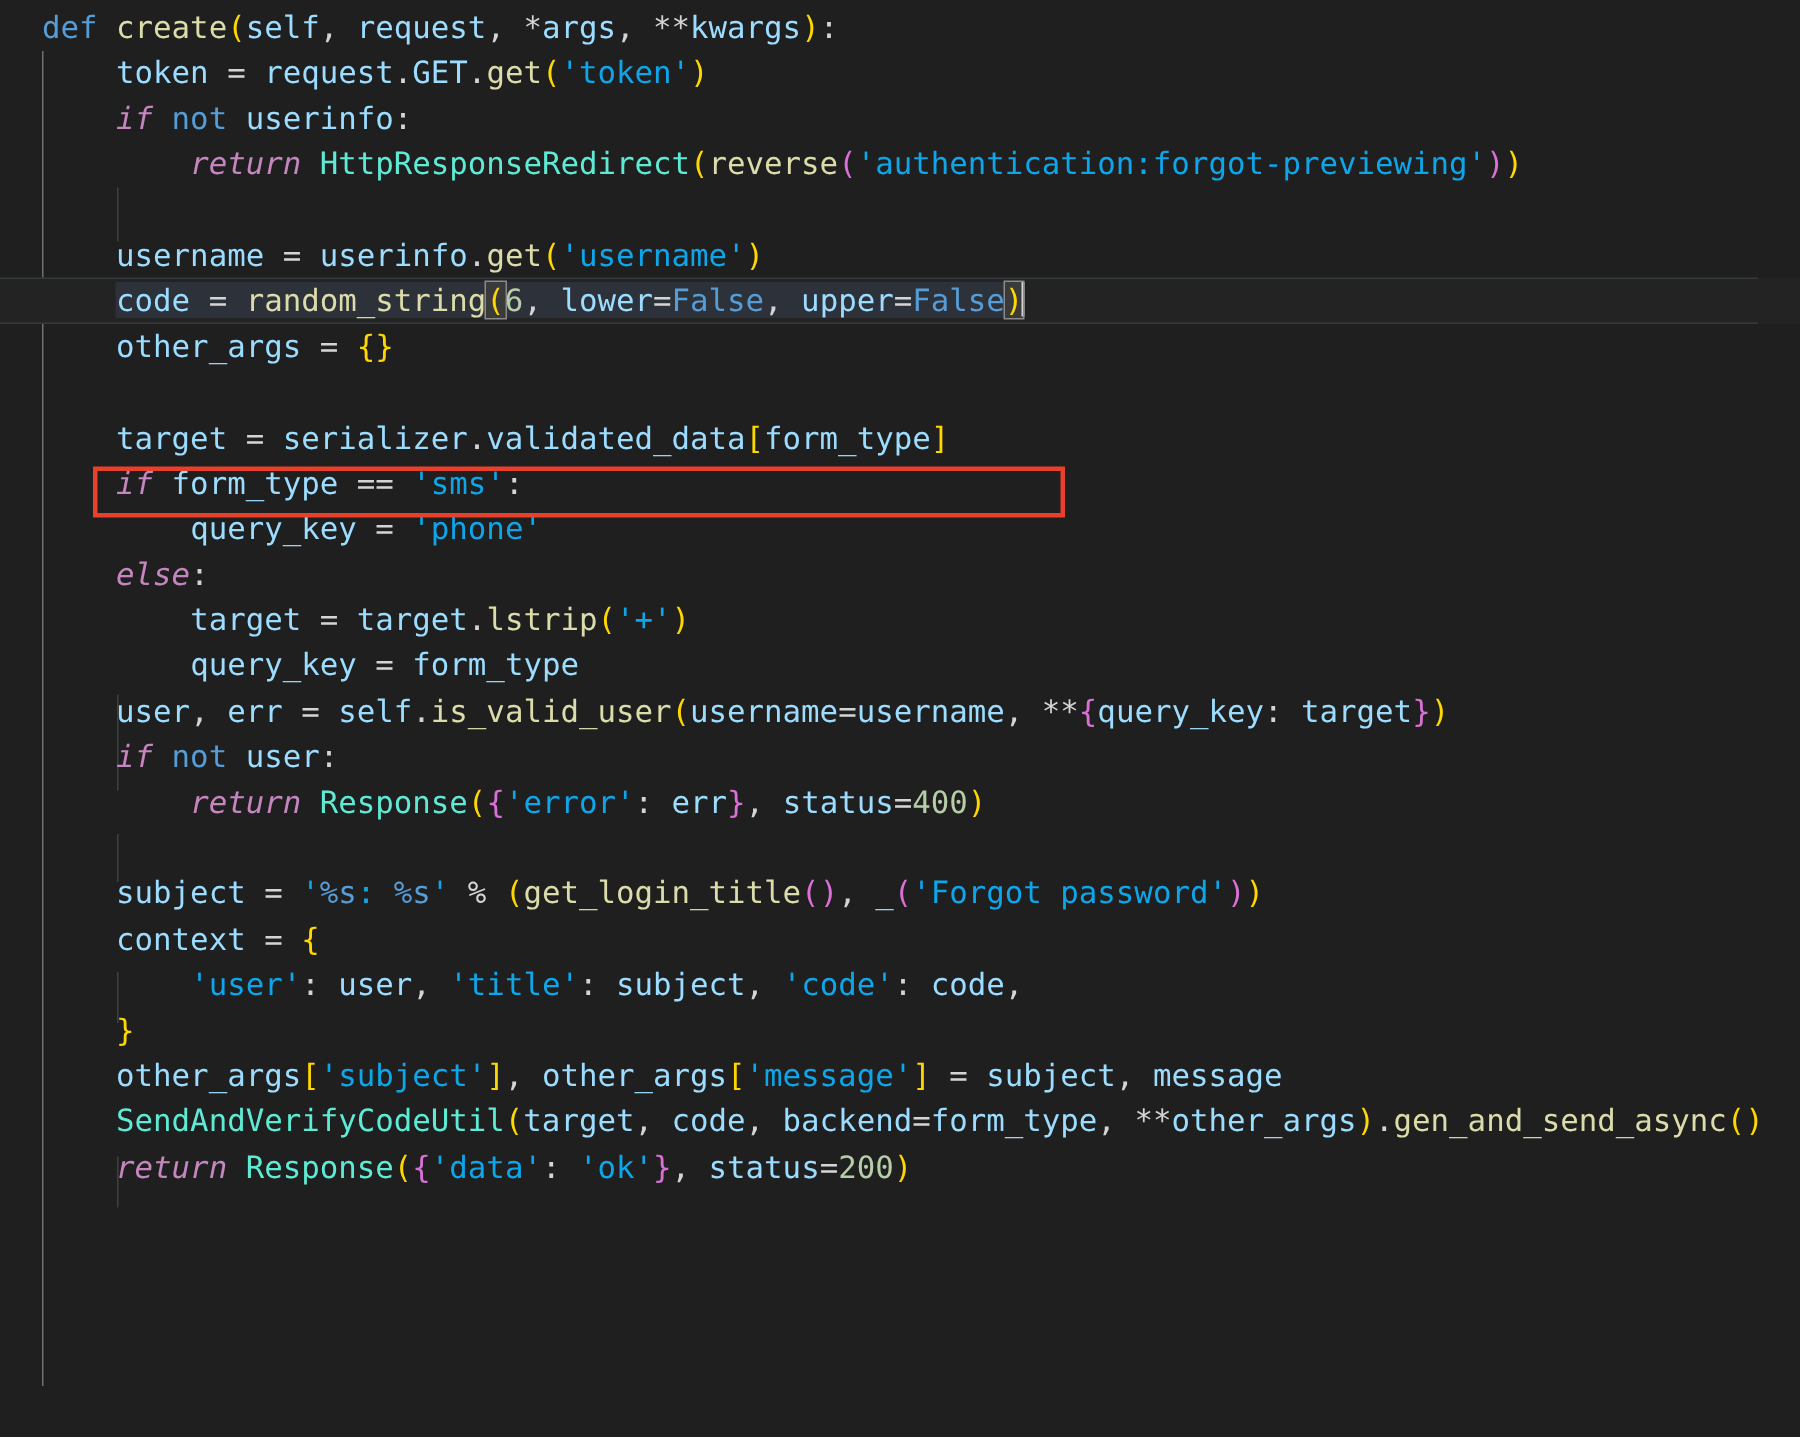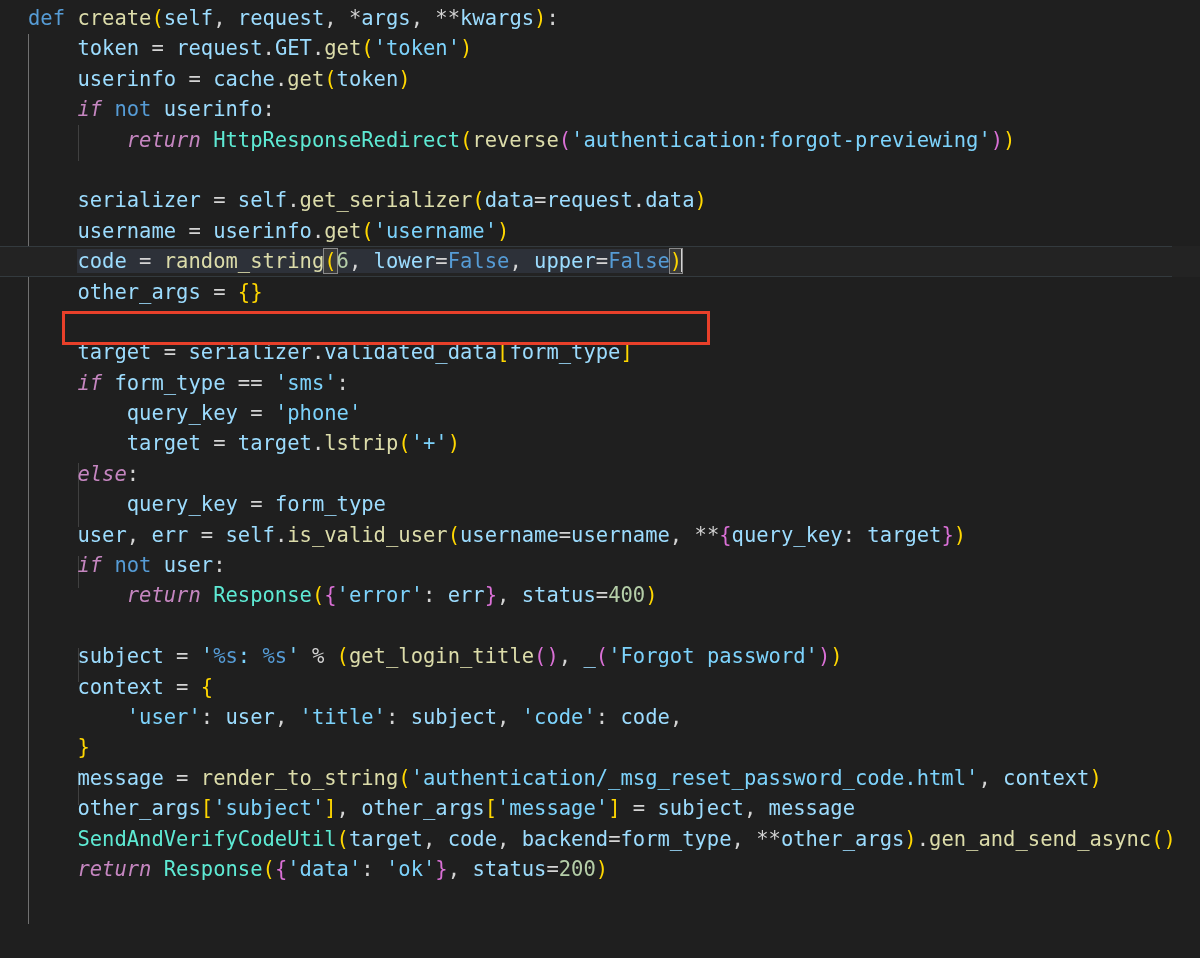--- a/index.html
+++ b/index.html
@@ -98,21 +98,21 @@
     vertical-align: -4px;
     margin: 0 -1px;
   }
 
   
   .kw    { color: #c586c0; font-style: italic; }  
   .kw2   { color: #569cd6; }  
   .fn    { color: #dcdcaa; }  
   .cls   { color: #5eead4; }  
   .var   { color: #9cdcfe; }  
-  .str   { color: #7dd3fc; }  
+  .str   { color: #0ea5e9; }  
   .fmt   { color: #569cd6; }  
   .num   { color: #b5cea8; }  
   .op    { color: #d4d4d4; }  
   .pn    { color: #ffd700; }  
   .pn2   { color: #da70d6; }  
 </style>
 </head>
 <body>
 
 <div id="editor">
@@ -125,69 +125,66 @@
   <div class="guide" style="left:78px; top:771px; height:34px;"></div>
 
   <div id="highlight-box"></div>
 
   <div class="code-area">
 
     <div class="line"><span class="kw2">def</span><span class="op"> </span><span class="fn">create</span><span class="pn">(</span><span class="var">self</span><span class="op">, </span><span class="var">request</span><span class="op">, </span><span class="op">*</span><span class="var">args</span><span class="op">, </span><span class="op">**</span><span class="var">kwargs</span><span class="pn">)</span><span class="op">:</span></div>
 
     <div class="line">    <span class="var">token</span><span class="op"> = </span><span class="var">request</span><span class="op">.</span><span class="var">GET</span><span class="op">.</span><span class="fn">get</span><span class="pn">(</span><span class="str">'token'</span><span class="pn">)</span></div>
 
-    <div class="line">    <span class="var">userinfo</span><span class="op"> = </span><span class="var">cache</span><span class="op">.</span><span class="fn">get</span><span class="pn">(</span><span class="var">token</span><span class="pn">)</span></div>
 
     <div class="line">    <span class="kw">if</span> <span class="kw2">not</span> <span class="var">userinfo</span><span class="op">:</span></div>
 
     <div class="line">        <span class="kw">return</span> <span class="cls">HttpResponseRedirect</span><span class="pn">(</span><span class="fn">reverse</span><span class="pn2">(</span><span class="str">'authentication:forgot-previewing'</span><span class="pn2">)</span><span class="pn">)</span></div>
 
     <div class="line"> </div>
 
-    <div class="line">    <span class="var">serializer</span><span class="op"> = </span><span class="var">self</span><span class="op">.</span><span class="fn">get_serializer</span><span class="pn">(</span><span class="var">data</span><span class="op">=</span><span class="var">request</span><span class="op">.</span><span class="var">data</span><span class="pn">)</span></div>
 
 
     <div class="line">    <span class="var">username</span><span class="op"> = </span><span class="var">userinfo</span><span class="op">.</span><span class="fn">get</span><span class="pn">(</span><span class="str">'username'</span><span class="pn">)</span></div>
 
 
     <div class="line current">    <span class="sel"><span class="var">code</span><span class="op"> = </span><span class="fn">random_string</span><span class="pn bracket-match">(</span><span class="num">6</span><span class="op">, </span><span class="var">lower</span><span class="op">=</span><span class="kw2">False</span><span class="op">, </span><span class="var">upper</span><span class="op">=</span><span class="kw2">False</span><span class="pn bracket-match">)</span></span><span class="cursor"></span></div>
 
     <div class="line">    <span class="var">other_args</span><span class="op"> = </span><span class="pn">{</span><span class="pn">}</span></div>
 
     <div class="line"> </div>
 
     <div class="line">    <span class="var">target</span><span class="op"> = </span><span class="var">serializer</span><span class="op">.</span><span class="var">validated_data</span><span class="pn">[</span><span class="var">form_type</span><span class="pn">]</span></div>
 
     <div class="line">    <span class="kw">if</span> <span class="var">form_type</span> <span class="op">==</span> <span class="str">'sms'</span><span class="op">:</span></div>
 
     <div class="line">        <span class="var">query_key</span><span class="op"> = </span><span class="str">'phone'</span></div>
 
+    <div class="line">    <span class="kw">else</span><span class="op">:</span></div>
+
     <div class="line">        <span class="var">target</span><span class="op"> = </span><span class="var">target</span><span class="op">.</span><span class="fn">lstrip</span><span class="pn">(</span><span class="str">'+'</span><span class="pn">)</span></div>
-
-    <div class="line">    <span class="kw">else</span><span class="op">:</span></div>
 
     <div class="line">        <span class="var">query_key</span><span class="op"> = </span><span class="var">form_type</span></div>
 
     <div class="line">    <span class="var">user</span><span class="op">, </span><span class="var">err</span><span class="op"> = </span><span class="var">self</span><span class="op">.</span><span class="fn">is_valid_user</span><span class="pn">(</span><span class="var">username</span><span class="op">=</span><span class="var">username</span><span class="op">, </span><span class="op">**</span><span class="pn2">{</span><span class="var">query_key</span><span class="op">: </span><span class="var">target</span><span class="pn2">}</span><span class="pn">)</span></div>
 
     <div class="line">    <span class="kw">if</span> <span class="kw2">not</span> <span class="var">user</span><span class="op">:</span></div>
 
     <div class="line">        <span class="kw">return</span> <span class="cls">Response</span><span class="pn">(</span><span class="pn2">{</span><span class="str">'error'</span><span class="op">: </span><span class="var">err</span><span class="pn2">}</span><span class="op">, </span><span class="var">status</span><span class="op">=</span><span class="num">400</span><span class="pn">)</span></div>
 
     <div class="line"> </div>
 
     <div class="line">    <span class="var">subject</span><span class="op"> = </span><span class="str">'</span><span class="fmt">%s</span><span class="str">: </span><span class="fmt">%s</span><span class="str">'</span><span class="op"> % </span><span class="pn">(</span><span class="fn">get_login_title</span><span class="pn2">(</span><span class="pn2">)</span><span class="op">, </span><span class="var">_</span><span class="pn2">(</span><span class="str">'Forgot password'</span><span class="pn2">)</span><span class="pn">)</span></div>
 
     <div class="line">    <span class="var">context</span><span class="op"> = </span><span class="pn">{</span></div>
 
     <div class="line">        <span class="str">'user'</span><span class="op">: </span><span class="var">user</span><span class="op">, </span><span class="str">'title'</span><span class="op">: </span><span class="var">subject</span><span class="op">, </span><span class="str">'code'</span><span class="op">: </span><span class="var">code</span><span class="op">,</span></div>
 
     <div class="line">    <span class="pn">}</span></div>
 
-    <div class="line">    <span class="var">message</span><span class="op"> = </span><span class="fn">render_to_string</span><span class="pn">(</span><span class="str">'authentication/_msg_reset_password_code.html'</span><span class="op">, </span><span class="var">context</span><span class="pn">)</span></div>
 
     <div class="line">    <span class="var">other_args</span><span class="pn">[</span><span class="str">'subject'</span><span class="pn">]</span><span class="op">, </span><span class="var">other_args</span><span class="pn">[</span><span class="str">'message'</span><span class="pn">]</span><span class="op"> = </span><span class="var">subject</span><span class="op">, </span><span class="var">message</span></div>
 
     <div class="line">    <span class="cls">SendAndVerifyCodeUtil</span><span class="pn">(</span><span class="var">target</span><span class="op">, </span><span class="var">code</span><span class="op">, </span><span class="var">backend</span><span class="op">=</span><span class="var">form_type</span><span class="op">, </span><span class="op">**</span><span class="var">other_args</span><span class="pn">)</span><span class="op">.</span><span class="fn">gen_and_send_async</span><span class="pn">(</span><span class="pn">)</span></div>
 
     <div class="line">    <span class="kw">return</span> <span class="cls">Response</span><span class="pn">(</span><span class="pn2">{</span><span class="str">'data'</span><span class="op">: </span><span class="str">'ok'</span><span class="pn2">}</span><span class="op">, </span><span class="var">status</span><span class="op">=</span><span class="num">200</span><span class="pn">)</span></div>
 
   </div>
 </div>
 

